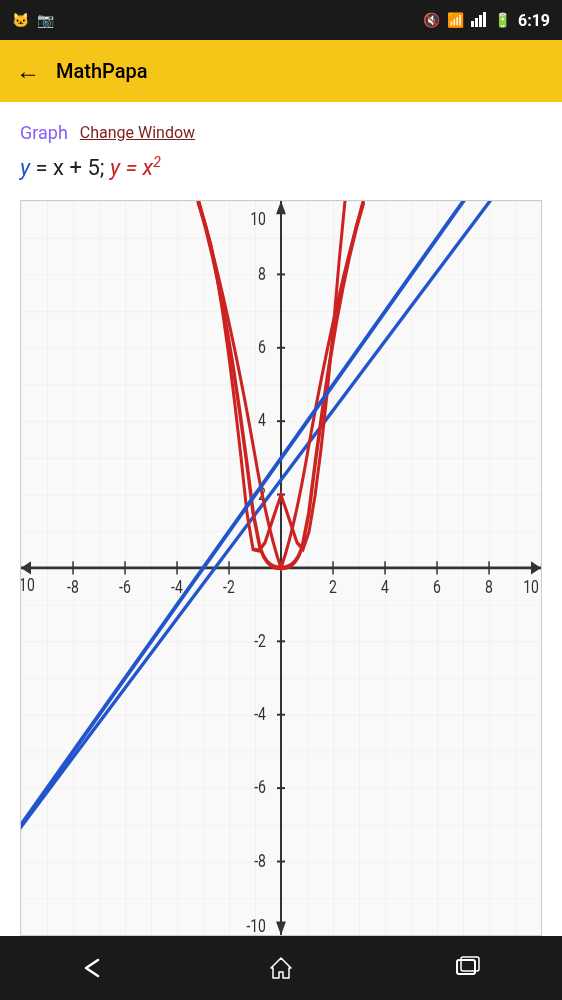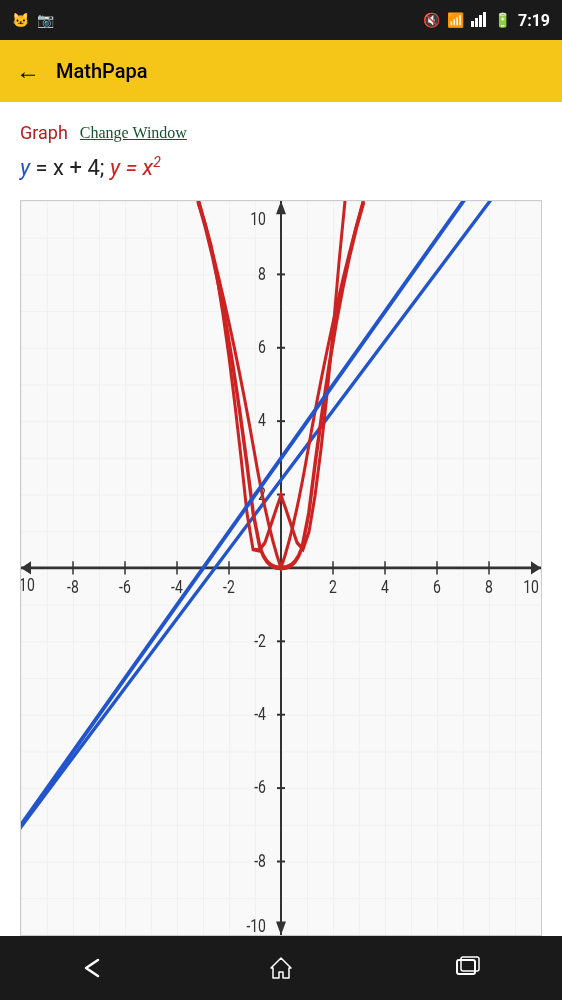--- a/index.html
+++ b/index.html
@@ -78,28 +78,27 @@
 
     
     .graph-header {
       display: flex;
       align-items: center;
       gap: 12px;
       margin-bottom: 10px;
     }
     .graph-label {
       font-size: 18px;
-      color: #b91c1c;
+      color: #8b5cf6;
     }
     .change-window-link {
       font-size: 16px;
-      color: #14532d;
+      color: #7f1d1d;
       text-decoration: underline;
       cursor: pointer;
-      font-family: Liberation Serif, serif;
     }
 
     
     .equation-display {
       font-size: 22px;
       margin-bottom: 16px;
       line-height: 1.4;
     }
     .eq-blue {
       color: #2255cc;
@@ -166,39 +165,39 @@
     <span class="status-icon">📶</span>
     <span class="status-icon">
       <svg width="18" height="16" viewBox="0 0 18 16">
         <rect x="0" y="10" width="3" height="6" fill="white"></rect>
         <rect x="4" y="7" width="3" height="9" fill="white"></rect>
         <rect x="8" y="4" width="3" height="12" fill="white"></rect>
         <rect x="12" y="1" width="3" height="15" fill="white"></rect>
       </svg>
     </span>
     <span class="status-icon">🔋</span>
-    <span class="status-time">7:19</span>
+    <span class="status-time">6:19</span>
   </div>
 </div>
 
 <div id="app-bar">
   <span class="back-arrow">←</span>
   <span class="app-title">MathPapa</span>
 </div>
 
 <div id="content">
 
   <div class="graph-header">
     <span class="graph-label">Graph</span>
     <span class="change-window-link">Change Window</span>
   </div>
 
   <div class="equation-display">
     <span class="eq-blue">y</span>
-    <span class="eq-black"> = x + 4; </span>
+    <span class="eq-black"> = x + 5; </span>
     <span class="eq-red">y</span>
     <span class="eq-red"> = x</span><span class="eq-red"><sup>2</sup></span>
   </div>
 
   <div class="graph-container">
     <svg class="graph-svg" viewBox="0 0 520 550" preserveAspectRatio="none">
 
       <defs>
         <pattern id="smallGrid" width="26" height="27.5" patternUnits="userSpaceOnUse">
           <path d="M 26 0 L 0 0 0 27.5" fill="none" stroke="#ddd" stroke-width="0.5"></path>

